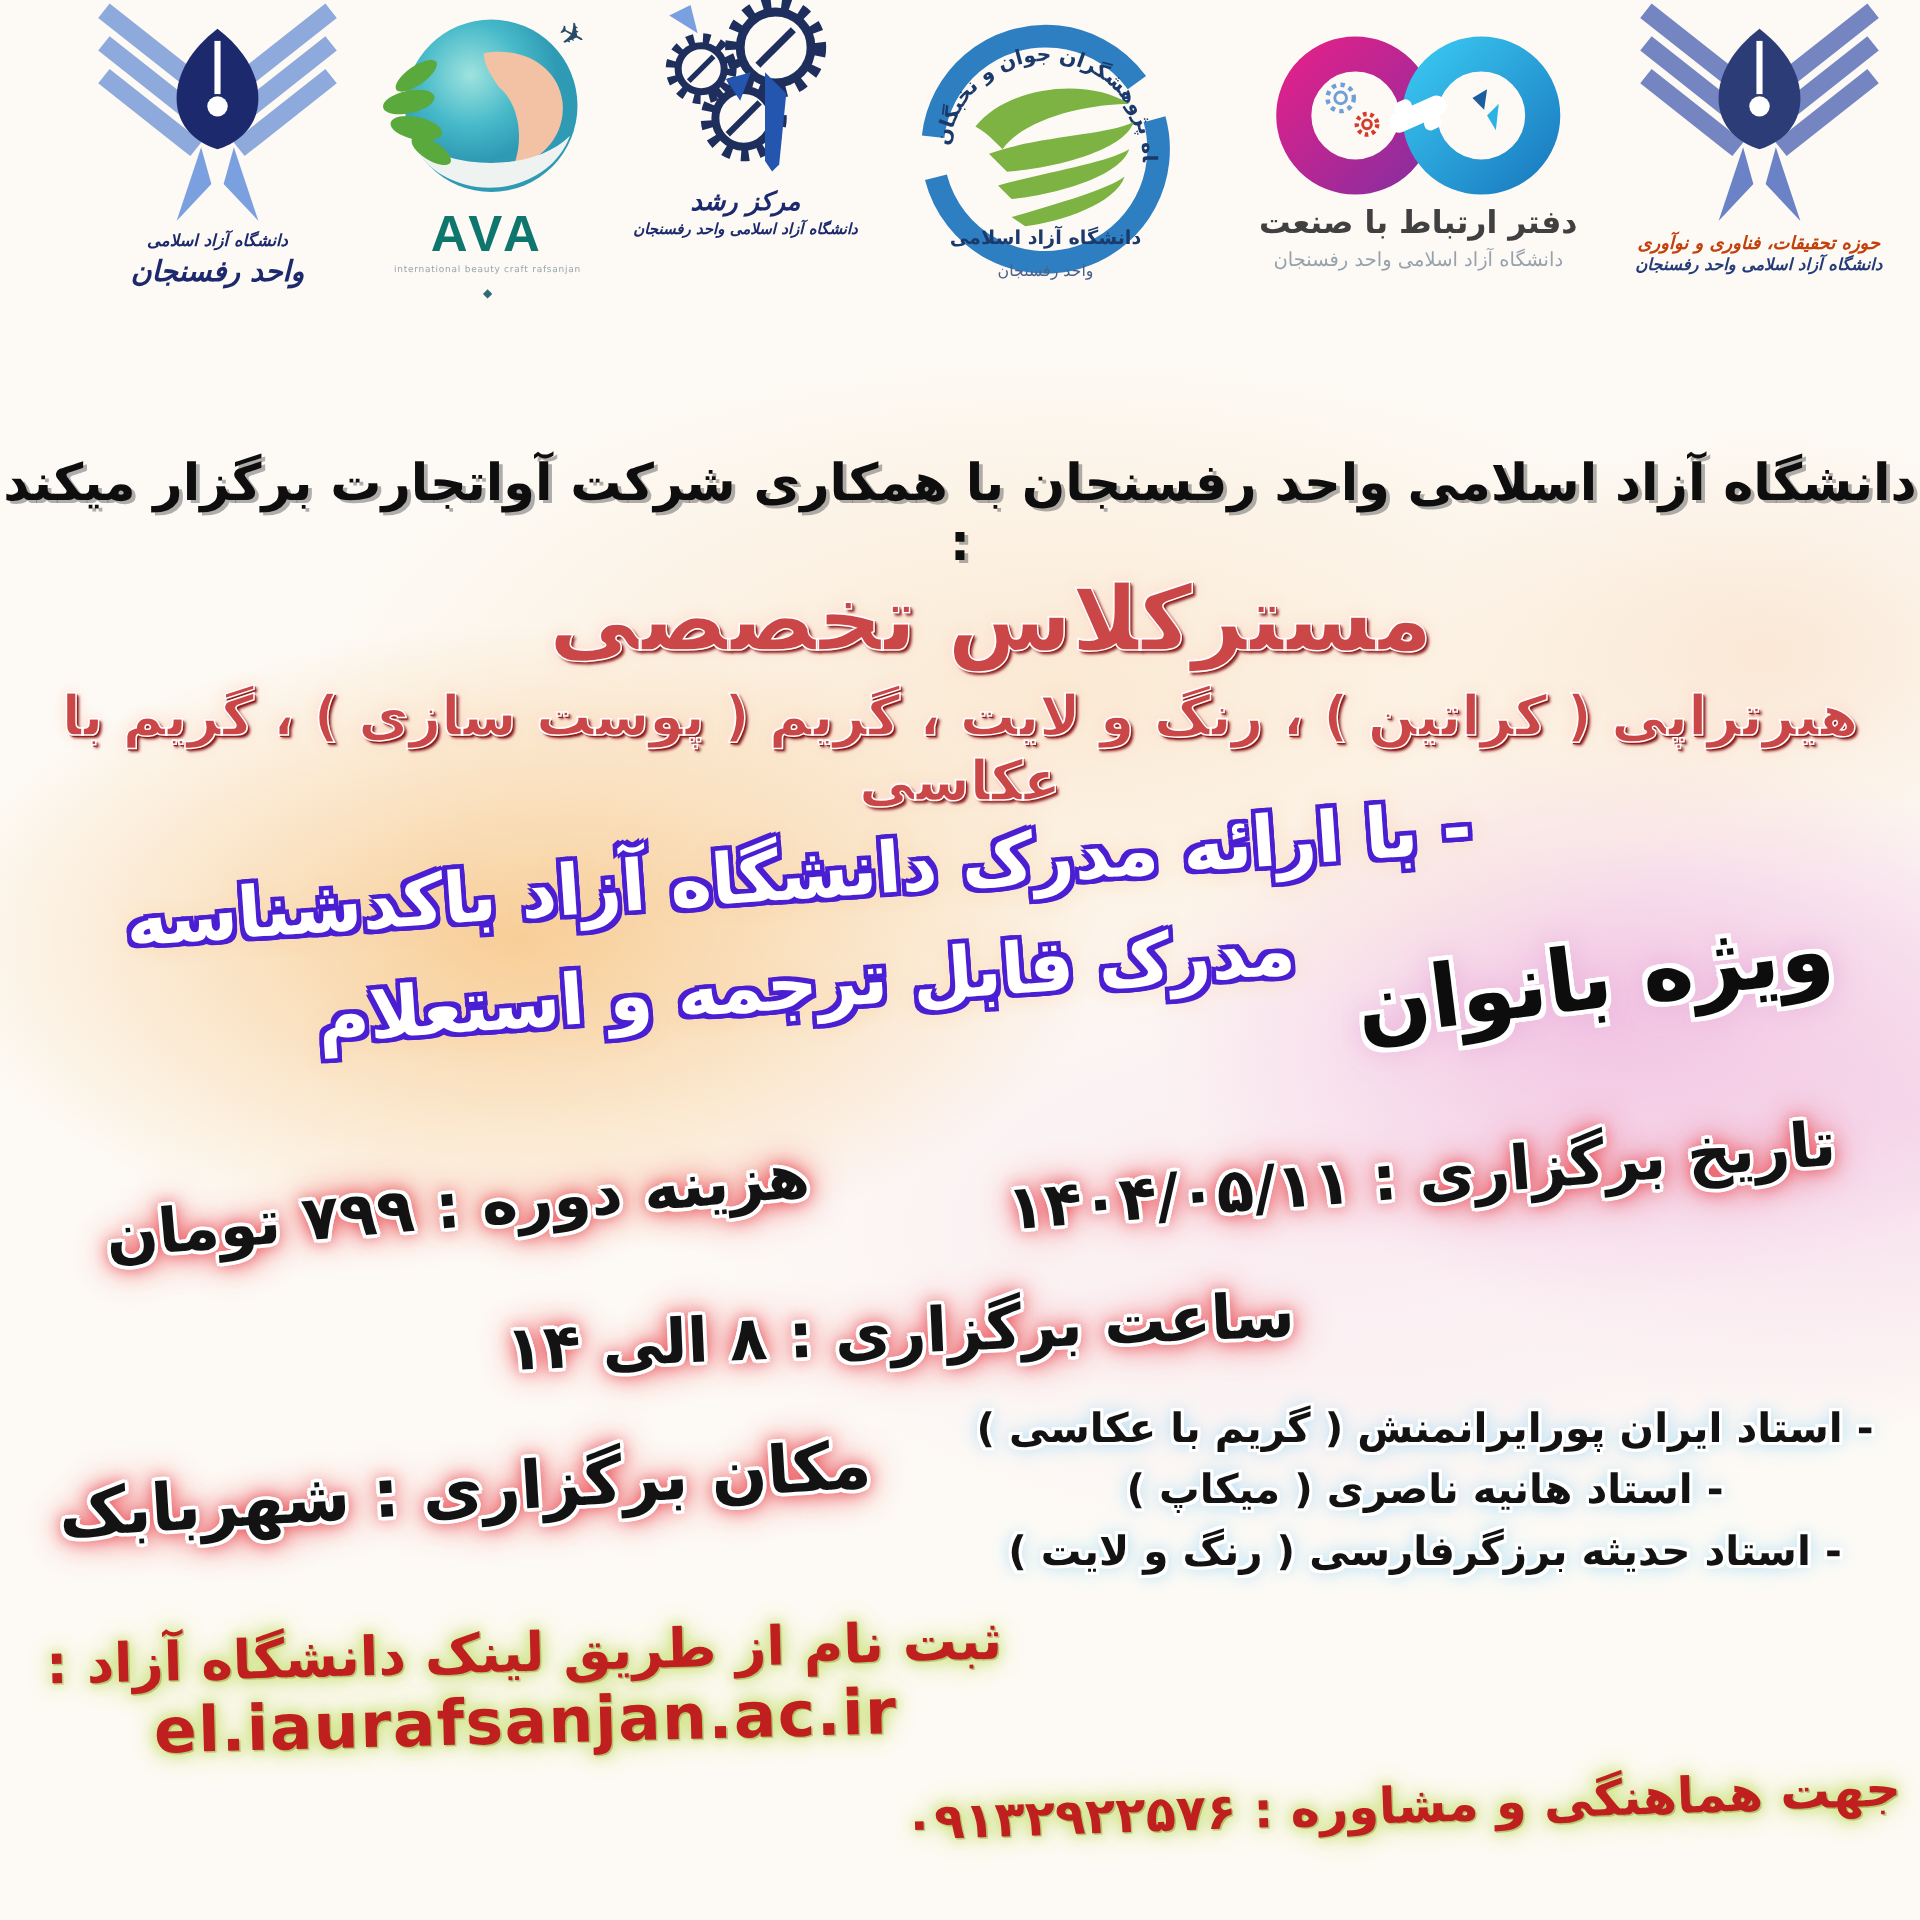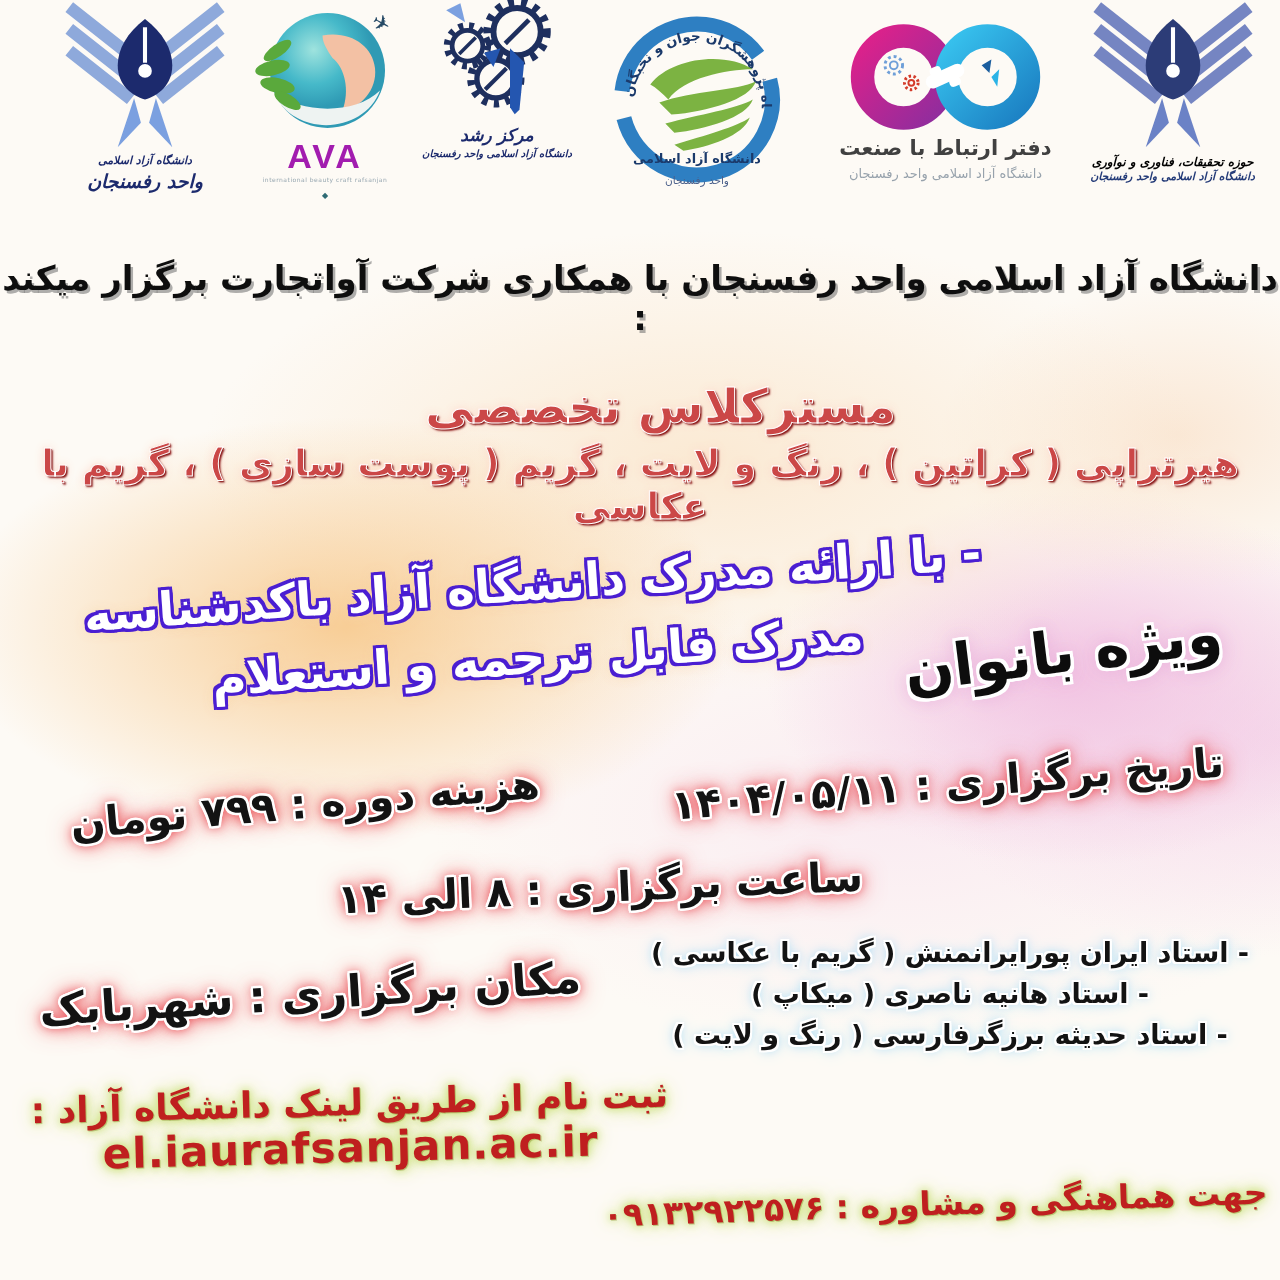--- a/index.html
+++ b/index.html
@@ -17,20 +17,21 @@
   }
   .abs{position:absolute;}
   .rtl{direction:rtl;unicode-bidi:embed;}
   .ctr{text-align:center;}
   .b{font-weight:bold;}
 
   
   .intro-style{
     color:#0e0e0e;font-weight:800;font-size:34px;letter-spacing:0;
     text-shadow:2.5px 2.5px 0 rgba(110,110,110,.55);
+    margin-top:44px;
   }
   .red-emboss{
     color:#cb4747;-webkit-text-stroke:1px #fff;
     text-shadow:1px 1px 0 #8e1f1f,2px 2px 2px #8e1f1f,-1px -1px 1px #ffe9df,0 0 10px rgba(255,214,198,.9);
   }
   .purple-outline{
     color:#fff;
     text-shadow:
       -3px -3px 0 #4a1ed2,3px -3px 0 #4a1ed2,-3px 3px 0 #4a1ed2,3px 3px 0 #4a1ed2,
       0 -3px 0 #4a1ed2,0 3px 0 #4a1ed2,-3px 0 0 #4a1ed2,3px 0 0 #4a1ed2,
@@ -111,21 +112,21 @@
         <path d="M20 68 C40 84,84 86,104 66 C96 88,70 98,48 92 C34 88,24 80,20 68 Z" fill="#eef3f2"></path>
         <g fill="#5aa93c">
           <ellipse cx="22" cy="34" rx="13" ry="5" transform="rotate(-35 22 34)"></ellipse>
           <ellipse cx="18" cy="48" rx="14" ry="6" transform="rotate(-12 18 48)"></ellipse>
           <ellipse cx="22" cy="62" rx="14" ry="6" transform="rotate(12 22 62)"></ellipse>
           <ellipse cx="30" cy="74" rx="12" ry="5" transform="rotate(32 30 74)"></ellipse>
         </g>
         <text x="96" y="14" font-size="17" fill="#274a66" transform="rotate(28 96 14)">✈</text>
       </svg>
     </span>
-    <div style="font-size:34px;font-weight:bold;color:#a21caf;letter-spacing:3px;font-family:'Liberation Sans',sans-serif;">AVA</div>
+    <div style="font-size:34px;font-weight:bold;color:#0f766e;letter-spacing:3px;font-family:'Liberation Sans',sans-serif;">AVA</div>
     <div class="ava-sub">international beauty craft rafsanjan</div>
     <div style="font-size:8px;color:#2f6b74;margin-top:8px;">◆</div>
   </div>
 
   <div class="logo" style="left:422px;top:0;width:150px;">
     <span>
       <svg width="130" height="120" viewBox="0 0 110 100">
         <g fill="none" stroke="#1e2f5e">
           <circle cx="72" cy="26" r="20" stroke-width="5"></circle>
           <circle cx="72" cy="26" r="25" stroke-width="7" stroke-dasharray="5 6"></circle>
@@ -213,29 +214,29 @@
             <line x1="74" y1="54" x2="112" y2="24"></line>
             <line x1="74" y1="70" x2="112" y2="40"></line>
         </g>
         <path d="M60 14 C47 24,40 36,40 48 C40 62,50 70,60 73 C70 70,80 62,80 48 C80 36,73 24,60 14 Z" fill="#2c3c77"></path>
         <line x1="60" y1="20" x2="60" y2="46" stroke="#fff" stroke-width="3"></line>
         <circle cx="60" cy="52" r="5" fill="#fff"></circle>
         <path d="M52 72 L40 108 L57 90 Z" fill="#6b82c6"></path>
         <path d="M68 72 L80 108 L63 90 Z" fill="#6b82c6"></path>
       </svg>
     </span>
-    <div class="cap rtl" style="font-size:12px;color:#000000;">حوزه تحقیقات، فناوری و نوآوری</div>
+    <div class="cap rtl" style="font-size:12px;color:#c2410c;">حوزه تحقیقات، فناوری و نوآوری</div>
     <div class="cap rtl" style="font-size:11px;color:#243b78;">دانشگاه آزاد اسلامی واحد رفسنجان</div>
   </div>
 </div>
 
 <div class="abs rtl ctr intro-style" style="left:0;top:258px;width:1280px;">دانشگاه آزاد اسلامی واحد رفسنجان با همکاری شرکت آواتجارت برگزار میکند :</div>
 
 <div class="abs rtl ctr b" style="left:0;top:378px;width:1280px;">
-  <div class="red-emboss" style="font-size:48px;padding-left:41px;">مسترکلاس تخصصی</div>
+  <div class="red-emboss" style="font-size:60px;padding-left:41px;">مسترکلاس تخصصی</div>
   <div class="red-emboss" style="font-size:37px;margin-top:8px;">هیرتراپی ( کراتین ) ، رنگ و لایت ، گریم ( پوست سازی )  ، گریم با عکاسی</div>
 </div>
 
 <div class="abs rtl ctr b purple-outline" style="left:20px;top:548px;width:1030px;font-size:47px;line-height:1.55;transform:rotate(-4deg);">
   <div>- با ارائه مدرک دانشگاه آزاد باکدشناسه</div>
   <div>مدرک قابل ترجمه و استعلام</div>
 </div>
 
 <div class="abs rtl ctr b black-white-pink" style="left:868px;top:618px;width:390px;font-size:58px;transform:rotate(-7deg);">ویژه بانوان</div>
 

